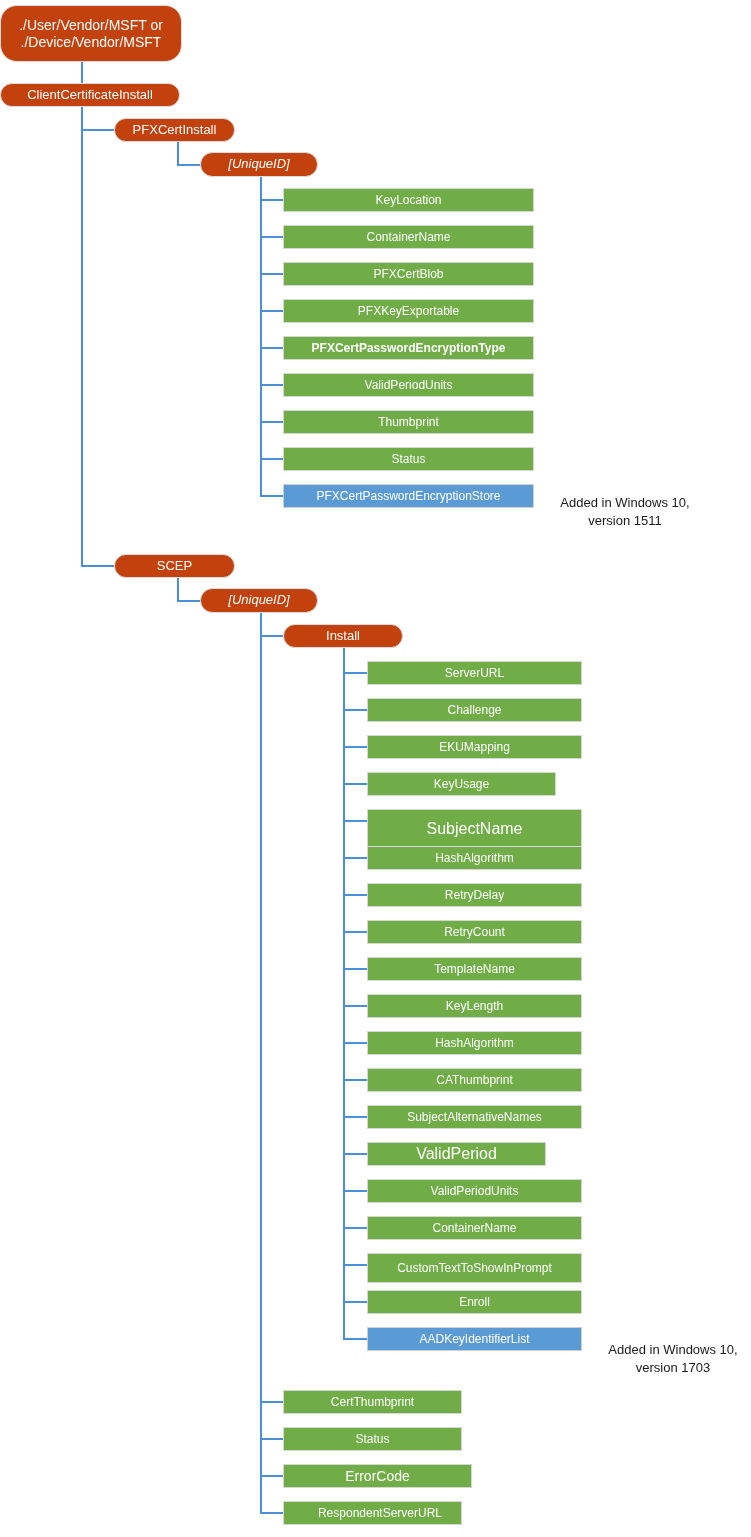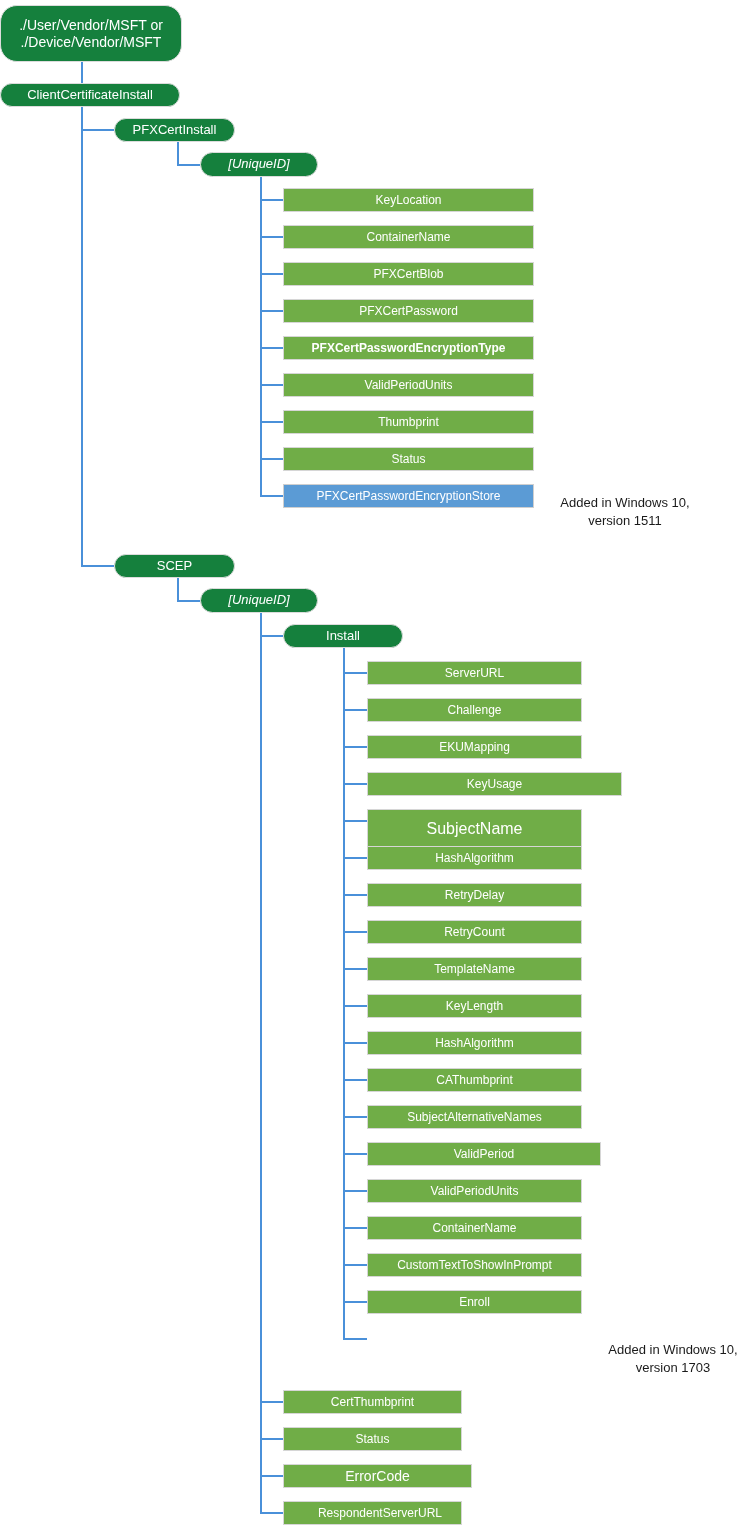--- a/index.html
+++ b/index.html
@@ -9,21 +9,21 @@
     -webkit-font-smoothing:antialiased;
   }
   #diagram{position:absolute;left:0;top:0;width:751px;height:1537px;}
 
   
   .vline{position:absolute;width:2px;background:#4A90D9;}
   .hline{position:absolute;height:2px;background:#4A90D9;}
 
   
   .pill{
-    position:absolute;background:#15803d;border:1px solid #dcdcdc;
+    position:absolute;background:#c2410c;border:1px solid #dcdcdc;
     border-radius:13px;color:#ffffff;
     display:flex;align-items:center;justify-content:center;
     text-align:center;line-height:1.15;white-space:pre-line;
     box-sizing:border-box;
   }
   .pill.root{border-radius:17px;}
   .pill.italic{font-style:italic;}
 
   
   .rect{
@@ -53,21 +53,21 @@
     <div class="hline" style="left: 177px; top: 164px; width: 23px;"></div>
     <div class="pill italic" style="left: 200px; top: 152px; width: 118px; height: 25px; font-size: 13px;">[UniqueID]</div>
     <div class="vline" style="left: 260px; top: 177px; height: 319px;"></div>
     <div class="hline" style="left: 260px; top: 199px; width: 23px;"></div>
     <div class="rect" style="left: 283px; top: 188px; width: 251px; height: 24px; font-size: 12px;">KeyLocation</div>
     <div class="hline" style="left: 260px; top: 236px; width: 23px;"></div>
     <div class="rect" style="left: 283px; top: 225px; width: 251px; height: 24px; font-size: 12px;">ContainerName</div>
     <div class="hline" style="left: 260px; top: 273px; width: 23px;"></div>
     <div class="rect" style="left: 283px; top: 262px; width: 251px; height: 24px; font-size: 12px;">PFXCertBlob</div>
     <div class="hline" style="left: 260px; top: 310px; width: 23px;"></div>
-    <div class="rect" style="left: 283px; top: 299px; width: 251px; height: 24px; font-size: 12px;">PFXCertPassword</div>
+    <div class="rect" style="left: 283px; top: 299px; width: 251px; height: 24px; font-size: 12px;">PFXKeyExportable</div>
     <div class="hline" style="left: 260px; top: 347px; width: 23px;"></div>
     <div class="rect" style="left: 283px; top: 336px; width: 251px; height: 24px; font-size: 12px; font-weight: bold;">PFXCertPasswordEncryptionType</div>
     <div class="hline" style="left: 260px; top: 384px; width: 23px;"></div>
     <div class="rect" style="left: 283px; top: 373px; width: 251px; height: 24px; font-size: 12px;">ValidPeriodUnits</div>
     <div class="hline" style="left: 260px; top: 421px; width: 23px;"></div>
     <div class="rect" style="left: 283px; top: 410px; width: 251px; height: 24px; font-size: 12px;">Thumbprint</div>
     <div class="hline" style="left: 260px; top: 458px; width: 23px;"></div>
     <div class="rect" style="left: 283px; top: 447px; width: 251px; height: 24px; font-size: 12px;">Status</div>
     <div class="hline" style="left: 260px; top: 495px; width: 23px;"></div>
     <div class="rect blue" style="left: 283px; top: 484px; width: 251px; height: 24px; font-size: 12px;">PFXCertPasswordEncryptionStore</div>
@@ -82,50 +82,51 @@
     <div class="hline" style="left: 260px; top: 635px; width: 23px;"></div>
     <div class="pill" style="left: 283px; top: 624px; width: 120px; height: 24px; font-size: 13px;">Install</div>
     <div class="vline" style="left: 343px; top: 648px; height: 691px;"></div>
     <div class="hline" style="left: 343px; top: 672px; width: 24px;"></div>
     <div class="rect" style="left: 367px; top: 661px; width: 215px; height: 24px; font-size: 12px;">ServerURL</div>
     <div class="hline" style="left: 343px; top: 709px; width: 24px;"></div>
     <div class="rect" style="left: 367px; top: 698px; width: 215px; height: 24px; font-size: 12px;">Challenge</div>
     <div class="hline" style="left: 343px; top: 746px; width: 24px;"></div>
     <div class="rect" style="left: 367px; top: 735px; width: 215px; height: 24px; font-size: 12px;">EKUMapping</div>
     <div class="hline" style="left: 343px; top: 783px; width: 24px;"></div>
-    <div class="rect" style="left: 367px; top: 772px; width: 255px; height: 24px; font-size: 12px;">KeyUsage</div>
+    <div class="rect" style="left: 367px; top: 772px; width: 189px; height: 24px; font-size: 12px;">KeyUsage</div>
     <div class="hline" style="left: 343px; top: 820px; width: 24px;"></div>
     <div class="rect" style="left: 367px; top: 809px; width: 215px; height: 40px; font-size: 16px;">SubjectName</div>
     <div class="hline" style="left: 343px; top: 857px; width: 24px;"></div>
     <div class="rect" style="left: 367px; top: 846px; width: 215px; height: 24px; font-size: 12px;">HashAlgorithm</div>
     <div class="hline" style="left: 343px; top: 894px; width: 24px;"></div>
     <div class="rect" style="left: 367px; top: 883px; width: 215px; height: 24px; font-size: 12px; text-align: right;">RetryDelay</div>
     <div class="hline" style="left: 343px; top: 931px; width: 24px;"></div>
     <div class="rect" style="left: 367px; top: 920px; width: 215px; height: 24px; font-size: 12px;">RetryCount</div>
     <div class="hline" style="left: 343px; top: 968px; width: 24px;"></div>
     <div class="rect" style="left: 367px; top: 957px; width: 215px; height: 24px; font-size: 12px;">TemplateName</div>
     <div class="hline" style="left: 343px; top: 1005px; width: 24px;"></div>
     <div class="rect" style="left: 367px; top: 994px; width: 215px; height: 24px; font-size: 12px;">KeyLength</div>
     <div class="hline" style="left: 343px; top: 1042px; width: 24px;"></div>
     <div class="rect" style="left: 367px; top: 1031px; width: 215px; height: 24px; font-size: 12px;">HashAlgorithm</div>
     <div class="hline" style="left: 343px; top: 1079px; width: 24px;"></div>
     <div class="rect" style="left: 367px; top: 1068px; width: 215px; height: 24px; font-size: 12px;">CAThumbprint</div>
     <div class="hline" style="left: 343px; top: 1116px; width: 24px;"></div>
     <div class="rect" style="left: 367px; top: 1105px; width: 215px; height: 24px; font-size: 12px;">SubjectAlternativeNames</div>
     <div class="hline" style="left: 343px; top: 1153px; width: 24px;"></div>
-    <div class="rect" style="left: 367px; top: 1142px; width: 234px; height: 24px; font-size: 12px;">ValidPeriod</div>
+    <div class="rect" style="left: 367px; top: 1142px; width: 179px; height: 24px; font-size: 16px;">ValidPeriod</div>
     <div class="hline" style="left: 343px; top: 1190px; width: 24px;"></div>
     <div class="rect" style="left: 367px; top: 1179px; width: 215px; height: 24px; font-size: 12px;">ValidPeriodUnits</div>
     <div class="hline" style="left: 343px; top: 1227px; width: 24px;"></div>
     <div class="rect" style="left: 367px; top: 1216px; width: 215px; height: 24px; font-size: 12px;">ContainerName</div>
     <div class="hline" style="left: 343px; top: 1264px; width: 24px;"></div>
-    <div class="rect" style="left: 367px; top: 1253px; width: 215px; height: 24px; font-size: 12px;">CustomTextToShowInPrompt</div>
+    <div class="rect" style="left: 367px; top: 1253px; width: 215px; height: 30px; font-size: 12px;">CustomTextToShowInPrompt</div>
     <div class="hline" style="left: 343px; top: 1301px; width: 24px;"></div>
     <div class="rect" style="left: 367px; top: 1290px; width: 215px; height: 24px; font-size: 12px;">Enroll</div>
     <div class="hline" style="left: 343px; top: 1338px; width: 24px;"></div>
+    <div class="rect blue" style="left: 367px; top: 1327px; width: 215px; height: 24px; font-size: 12px;">AADKeyIdentifierList</div>
     <div class="note" style="left: 595px; top: 1341px; width: 156px; font-size: 13px;">Added in Windows 10,
 version 1703</div>
     <div class="hline" style="left: 260px; top: 1401px; width: 23px;"></div>
     <div class="rect" style="left: 283px; top: 1390px; width: 179px; height: 24px; font-size: 12px;">CertThumbprint</div>
     <div class="hline" style="left: 260px; top: 1438px; width: 23px;"></div>
     <div class="rect" style="left: 283px; top: 1427px; width: 179px; height: 24px; font-size: 12px;">Status</div>
     <div class="hline" style="left: 260px; top: 1475px; width: 23px;"></div>
     <div class="rect" style="left: 283px; top: 1464px; width: 189px; height: 24px; font-size: 14px;">ErrorCode</div>
     <div class="hline" style="left: 260px; top: 1512px; width: 23px;"></div>
     <div class="rect" style="left: 283px; top: 1501px; width: 179px; height: 24px; font-size: 12px; padding-left: 15px;">RespondentServerURL</div>

